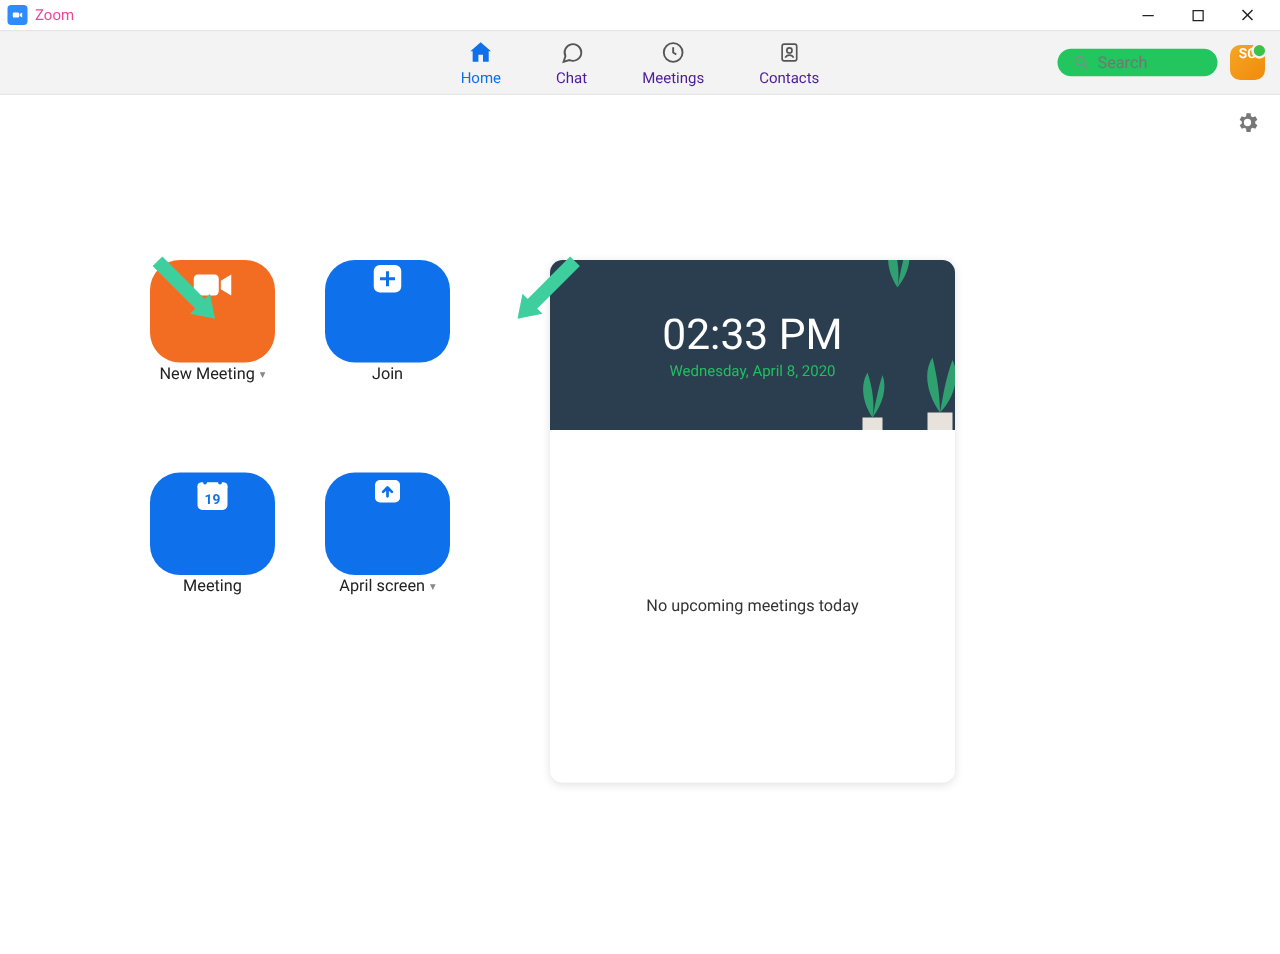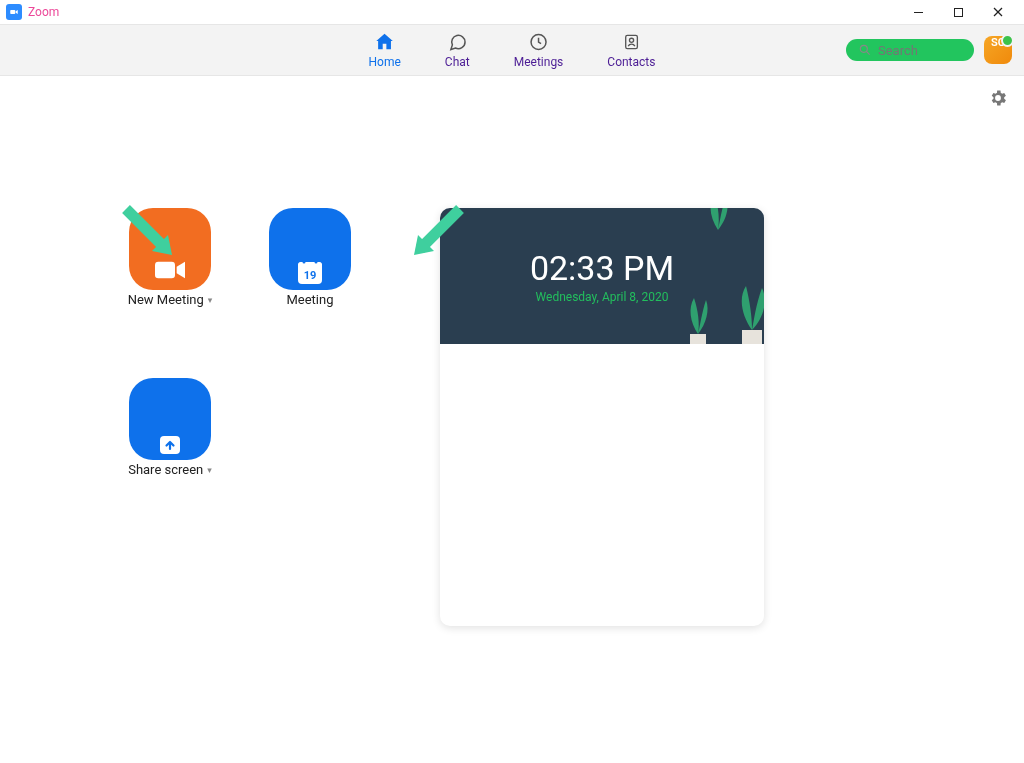--- a/index.html
+++ b/index.html
@@ -24,21 +24,21 @@
   .search input { border: none; background: transparent; outline: none; font-size: 13px; color: #555; width: 80px; }
   .avatar { width: 28px; height: 28px; border-radius: 8px; background: linear-gradient(135deg, #f6a625, #f08a0b); color: #fff; font-size: 11px; font-weight: 600; display: flex; justify-content: center; position: relative; }
   .avatar::after { content: ""; position: absolute; top: -2px; right: -2px; width: 9px; height: 9px; border-radius: 50%; background: #3cc24a; border: 2px solid #f3f3f3; }
 
   .content { padding-top: 12px; position: relative; height: calc(763px - 24px - 52px); }
   .settings { position: absolute; top: 12px; right: 16px; color: #777; cursor: pointer; }
 
   .main { display: flex; padding: 120px 60px 0 60px; gap: 60px; }
   .actions { display: grid; grid-template-columns: 140px 140px; grid-auto-rows: 160px; gap: 10px 0; justify-content: center; margin-left: 40px; }
   .action { display: flex; flex-direction: column; align-items: center; gap: 2px; cursor: pointer; }
-  .action-tile { width: 82px; height: 82px; border-radius: 24px; display: flex; align-items: flex-end; justify-content: center; }
+  .action-tile { width: 100px; height: 82px; border-radius: 24px; display: flex; align-items: flex-start; justify-content: center; }
   .tile-orange { background: #f26d21; }
   .tile-blue { background: #0e71eb; }
   .action-label { font-size: 13px; color: #222; display: flex; align-items: center; gap: 4px; }
   .chev { font-size: 9px; color: #888; }
 
   .panel { width: 324px; height: 418px; border-radius: 10px; overflow: hidden; box-shadow: 0 2px 8px rgba(0,0,0,.12); display: flex; flex-direction: column; }
   .panel-hero { height: 136px; background: #2a3e50; position: relative; display: flex; flex-direction: column; align-items: center; justify-content: center; overflow: hidden; }
   .panel-hero .time { color: #fff; font-size: 34px; font-weight: 400; }
   .panel-hero .date { color: #22c55e; font-size: 12px; opacity: .95; margin-top: 2px; }
   .panel-body { flex: 1; background: #fff; display: flex; align-items: center; justify-content: center; }
@@ -162,20 +162,32 @@
               <rect x="3" y="7" width="12" height="10" rx="2"></rect>
               <path d="M16 10l5-3v10l-5-3z"></path>
             </svg>
         </div>
         <div class="action-label">
           <span>New Meeting</span>
           <span class="chev">▾</span>
         </div>
       </div>
 
+      <div class="action">
+        <div class="action-tile tile-blue">
+          <svg width="30" height="30" viewBox="0 0 30 30">
+              <rect x="4" y="4" width="22" height="22" rx="5" fill="#fff"></rect>
+              <line x1="15" y1="9" x2="15" y2="21" stroke="#0e71eb" stroke-width="2.4"></line>
+              <line x1="9" y1="15" x2="21" y2="15" stroke="#0e71eb" stroke-width="2.4"></line>
+            </svg>
+        </div>
+        <div class="action-label">
+          <span>Join</span>
+        </div>
+      </div>
 
       <div class="action">
         <div class="action-tile tile-blue">
           <svg width="36" height="36" viewBox="0 0 36 36">
               <rect x="6" y="8" width="24" height="22" rx="4" fill="#fff"></rect>
               <rect x="6" y="8" width="24" height="6" rx="3" fill="#fff"></rect>
               <circle cx="12" cy="8" r="1.5" fill="#0e71eb"></circle>
               <circle cx="24" cy="8" r="1.5" fill="#0e71eb"></circle>
               <text x="18" y="25" text-anchor="middle" font-size="11" font-weight="700" fill="#0e71eb" font-family="sans-serif">19</text>
             </svg>
@@ -186,21 +198,21 @@
       </div>
 
       <div class="action">
         <div class="action-tile tile-blue">
           <svg width="30" height="30" viewBox="0 0 30 30">
               <rect x="5" y="6" width="20" height="18" rx="4" fill="#fff"></rect>
               <path d="M15 19v-7m0 0l-3.5 3.5M15 12l3.5 3.5" stroke="#0e71eb" stroke-width="2.2" fill="none" stroke-linecap="round" stroke-linejoin="round"></path>
             </svg>
         </div>
         <div class="action-label">
-          <span>Share screen</span>
+          <span>April screen</span>
           <span class="chev">▾</span>
         </div>
       </div>
 
     </div>
 
     <div class="panel">
       <div class="panel-hero">
         <div class="time">02:33 PM</div>
         <div class="date">Wednesday, April 8, 2020</div>
@@ -210,15 +222,18 @@
           </svg>
         <svg class="plant-left" width="36" height="52" viewBox="0 0 36 52">
             <rect x="10" y="36" width="16" height="16" fill="#e7e3dc"></rect>
             <path d="M18 36 C10 24 8 10 14 0 C18 12 20 26 18 36 M18 36 C26 26 30 12 26 2 C22 14 20 28 18 36" fill="#2fa06f"></path>
           </svg>
         <svg class="plant-right" width="44" height="64" viewBox="0 0 44 64">
             <rect x="12" y="44" width="20" height="20" fill="#e7e3dc"></rect>
             <path d="M22 44 C12 30 8 12 16 0 C20 16 22 32 22 44 M22 44 C34 32 38 14 32 2 C26 18 24 34 22 44 M22 44 C16 34 12 22 14 10 C20 22 22 34 22 44" fill="#2fa06f"></path>
           </svg>
       </div>
+      <div class="panel-body">
+        <div class="msg">No upcoming meetings today</div>
+      </div>
     </div>
   </div>
 </div>
 
 </body></html>

